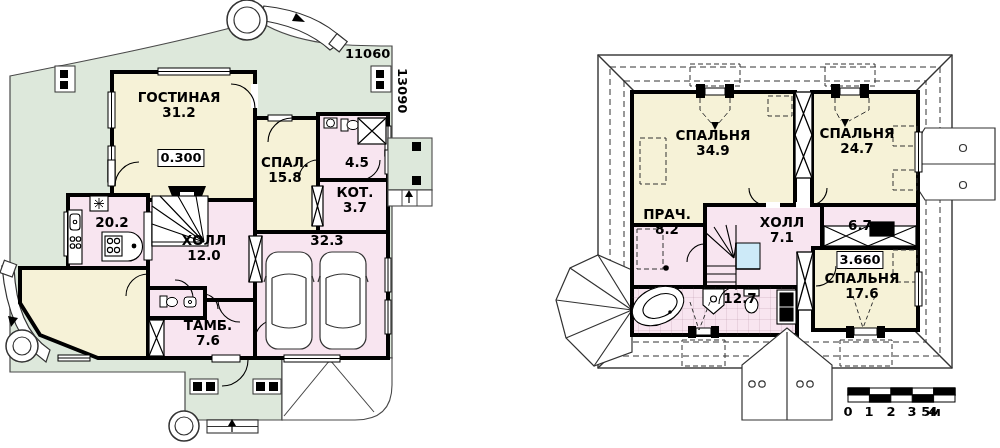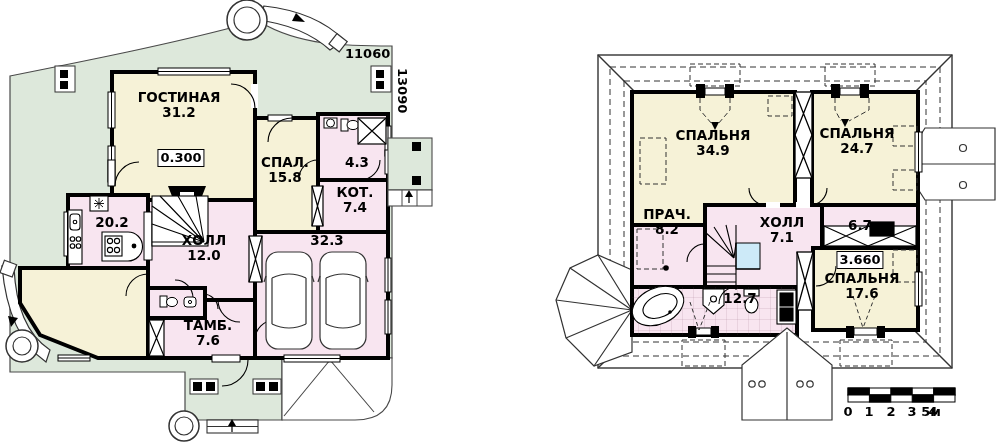--- a/index.html
+++ b/index.html
@@ -360,25 +360,25 @@
 <div class="lbl" style="left:179px;top:90px">
   <div>ГОСТИНАЯ</div>
       <div>31.2</div>
     </div>
 <div class="elev" style="left:181px;top:149px">0.300</div>
 <div class="lbl" style="left:285px;top:155px">
   <div>СПАЛ.</div>
       <div>15.8</div>
     </div>
 <div class="lbl" style="left:357px;top:155px">
-  <div>4.3</div>
+  <div>4.5</div>
     </div>
 <div class="lbl" style="left:355px;top:185px">
   <div>КОТ.</div>
-      <div>7.4</div>
+      <div>3.7</div>
     </div>
 <div class="lbl" style="left:112px;top:215px">
   <div>20.2</div>
     </div>
 <div class="lbl" style="left:204px;top:233px">
   <div>ХОЛЛ</div>
       <div>12.0</div>
     </div>
 <div class="lbl" style="left:208px;top:318px">
   <div>ТАМБ.</div>

